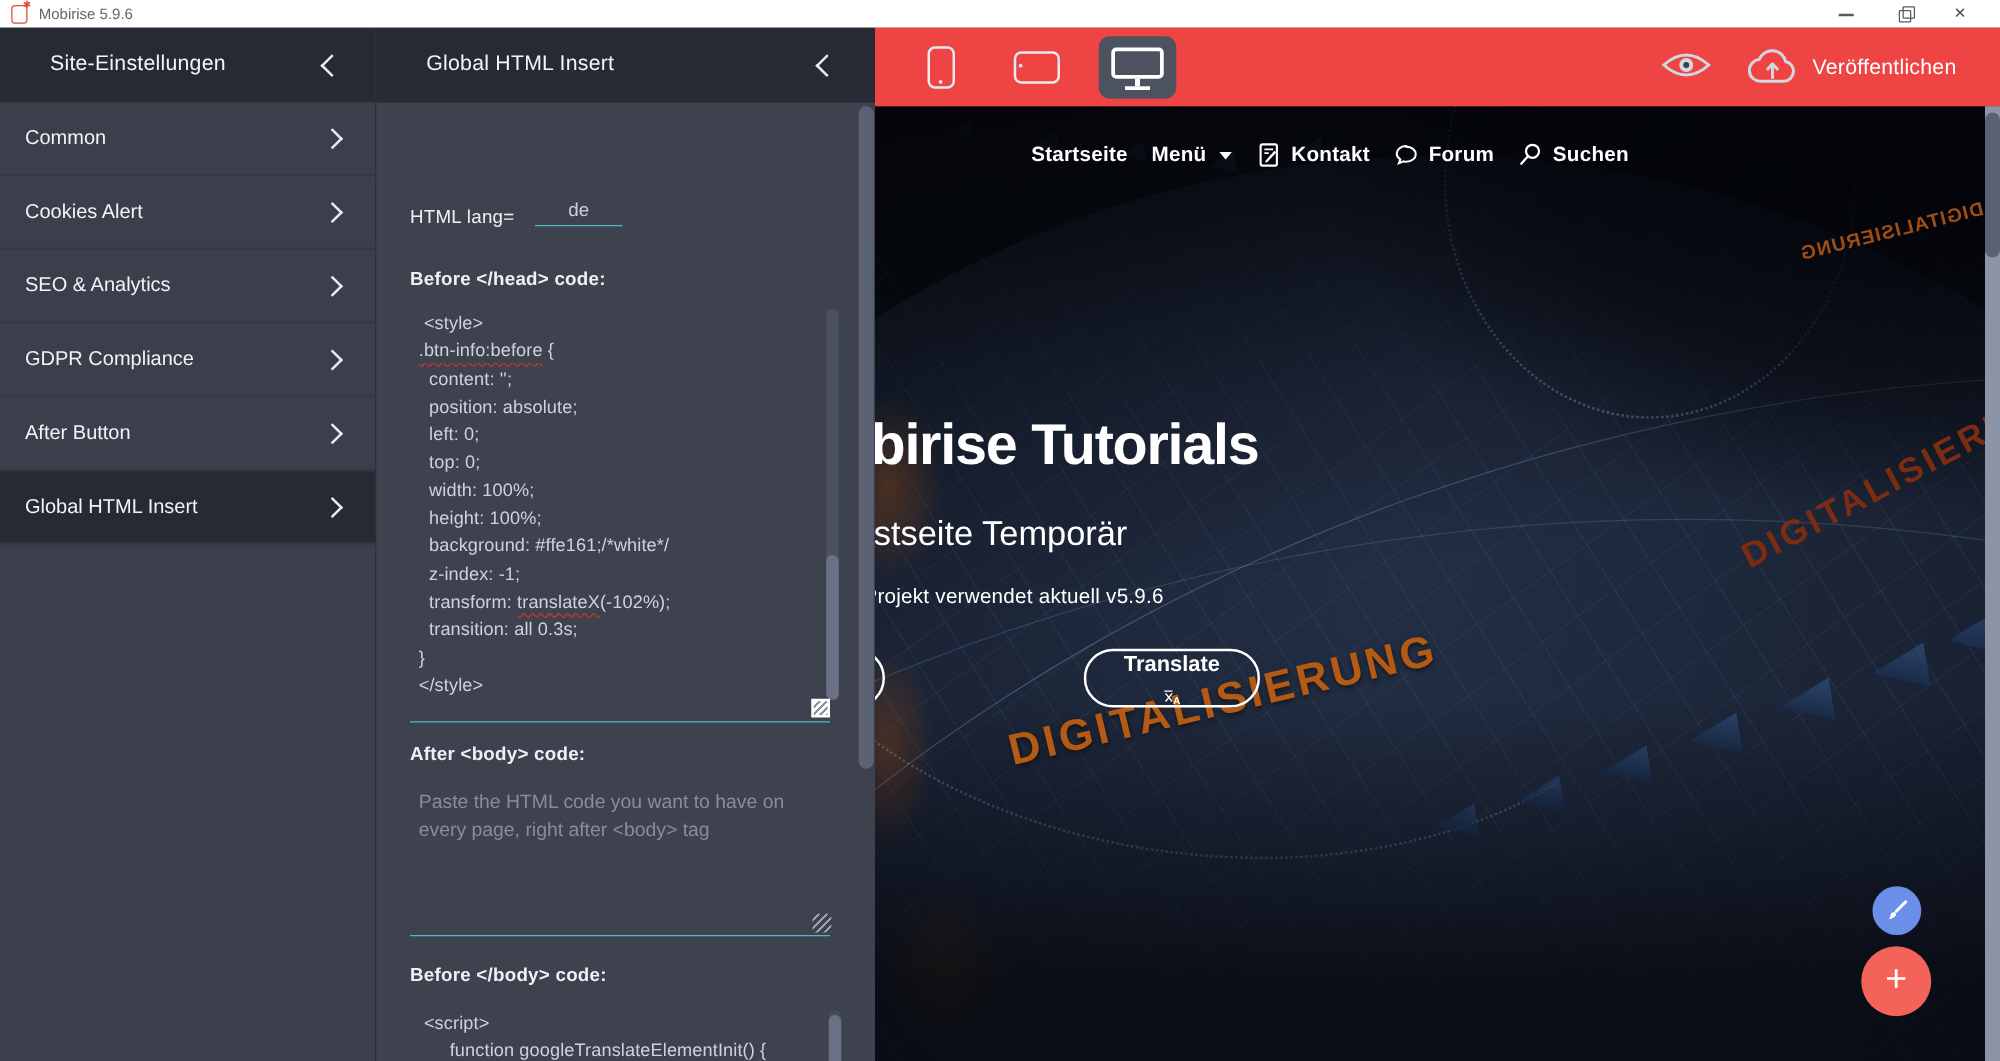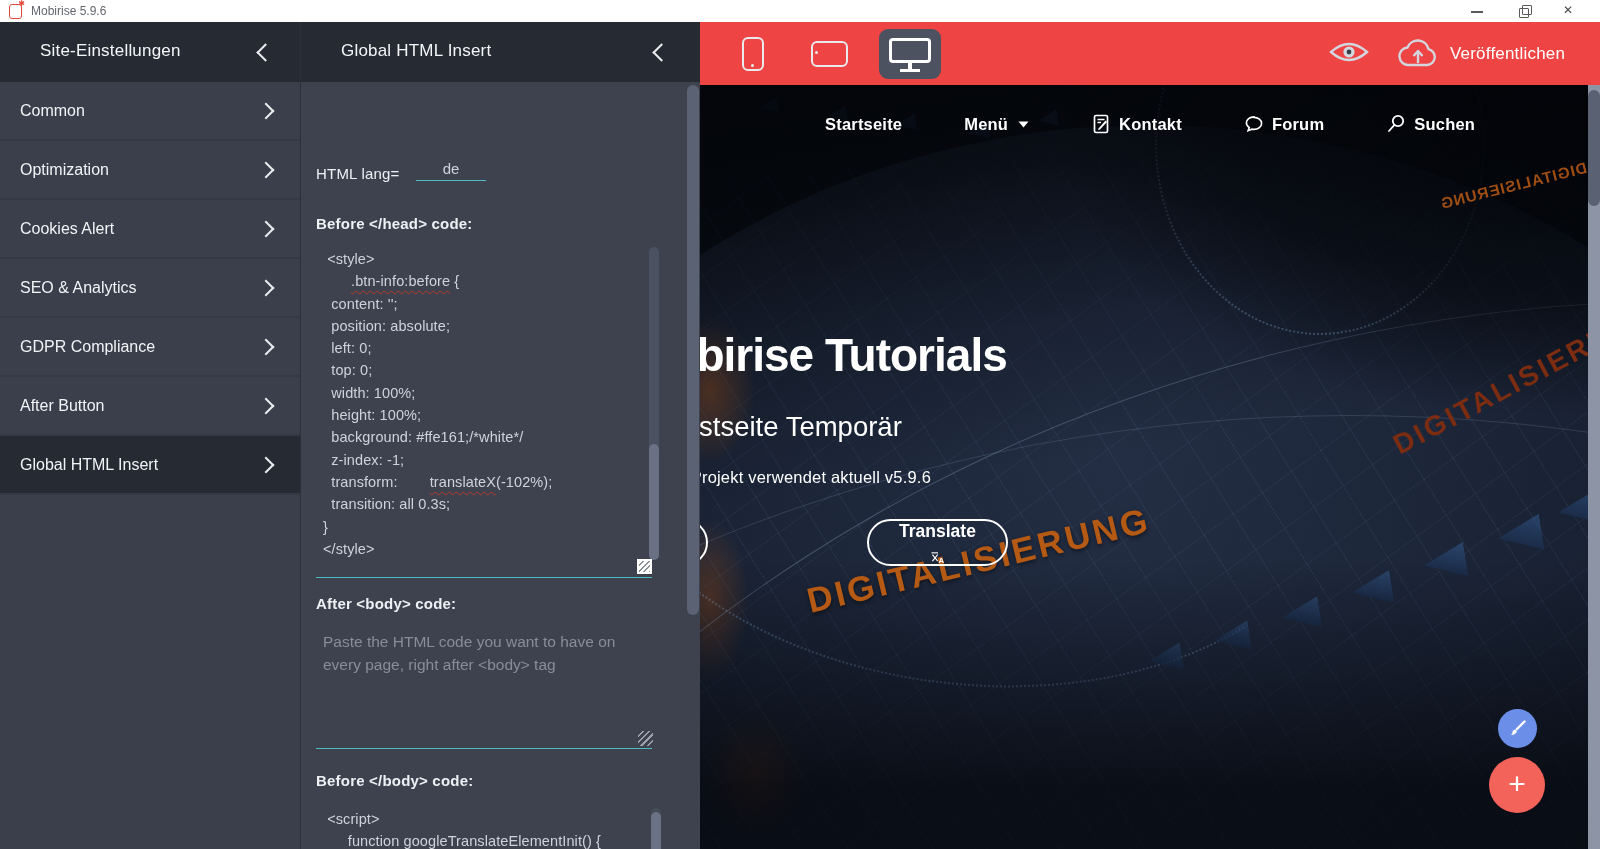--- a/index.html
+++ b/index.html
@@ -31,25 +31,25 @@
   .drawer-head .chev { position:absolute; right:28px; top:24px; }
   .side-items { position:absolute; left:0; top:60px; width:100%; }
   .side-item { position:relative; height:59px; background:#3a3f4b; border-bottom:2px solid #343a45; color:#f2f3f6; cursor:pointer; }
   .side-item span.lbl { position:absolute; left:20px; top:20px; font-size:16px; }
   .side-item .chev { position:absolute; right:28px; top:23px; width:12px; height:12px; }
   .side-item.active { background:#262a33; }
 
   
   .panel { position:absolute; left:300px; top:22px; width:400px; height:827px; background:#3d424e; border-left:1px solid #2c313b; z-index:19; }
   .panel .drawer-head .chev { right:32px; }
-  .panel-body { position:absolute; left:0; top:60px; width:100%; height:742px; }
+  .panel-body { position:absolute; left:12px; top:60px; width:100%; height:742px; }
   .fld-label { position:absolute; color:#eef0f4; font-size:15px; font-weight:700; letter-spacing:.2px; }
   .lang-input { position:absolute; left:115px; top:78px; width:70px; background:transparent; border:none; border-bottom:1px solid #4fb9c6; color:#ccd1d9; font-size:15px; text-align:center; outline:none; font-family:"Liberation Sans",sans-serif; padding-bottom:3px;}
   .codebox { position:absolute; color:#ced3db; font-size:14.5px; line-height:22.3px; white-space:pre; letter-spacing:.1px; }
-  .misspell { text-decoration:underline wavy #b8392a 1px; text-underline-offset:4px;margin-left:28px; }
+  .misspell { text-decoration:underline wavy #b8392a 1px; text-underline-offset:4px; }
   .underline-teal { position:absolute; height:1px; background:#4fb9c6; }
   .ta-scroll { position:absolute; width:10px; border-radius:5px; }
   .grip { position:absolute; width:15px; height:15px; background:repeating-linear-gradient(135deg, transparent 0 3px, #9aa0ac 3px 4.5px); }
   .grip.white { background:#fff; }
   .grip.white:after { content:""; position:absolute; inset:2px; background:repeating-linear-gradient(135deg, transparent 0 2.5px, #8b8f98 2.5px 4px); }
   .placeholder-box { position:absolute; left:22px; top:548px; width:322px; color:#878d99; font-size:15.5px; line-height:23px; }
   .panel-scroll { position:absolute; left:386px; top:63px; width:12px; height:530px; background:#5b6274; border-radius:6px; }
 
   
   .toolbar { position:absolute; left:700px; top:22px; width:900px; height:63px; background:#ef4444; z-index:18; }
@@ -86,21 +86,21 @@
   .c1 { left:-500px; top:215px; width:3000px; height:2600px; border:1.5px solid rgba(165,195,225,.28); }
   .c2 { left:-950px; top:330px; width:3200px; height:3000px; border:1px solid rgba(140,170,205,.20); }
   .dotted1 { position:absolute; left:455px; top:-130px; width:330px; height:380px; border:2.5px dotted rgba(135,175,215,.55); border-radius:50%; border-top-color:transparent; border-right-color:rgba(135,175,215,.35); }
   .dotted2 { position:absolute; left:-120px; top:80px; width:780px; height:520px; border:2px dotted transparent; border-bottom:2.5px dotted rgba(130,170,210,.38); border-radius:50%; transform:rotate(7deg); }
   .tri { position:absolute; clip-path:polygon(0 50%, 100% 0, 100% 100%); background:linear-gradient(200deg, rgba(55,95,150,.55), rgba(18,32,58,.85)); transform:rotate(-9deg); }
   .wm { position:absolute; font-weight:700; white-space:nowrap; }
   .wm1 { left:103px; top:497px; font-size:35px; letter-spacing:3px; color:#b55a14; transform:rotate(-13.5deg); transform-origin:left top; text-shadow:0 2px 4px rgba(0,0,0,.5); }
   .wm2 { left:738px; top:92px; font-size:15.5px; letter-spacing:1px; color:#a04e14; transform:rotate(-14deg) scaleX(-1); transform-origin:center; }
   .wm3 { left:688px; top:348px; font-size:28px; letter-spacing:3px; color:#7c2c10; transform:rotate(-28deg); transform-origin:left top; }
 
-  .site-nav { position:absolute; left:125px; top:29px; display:flex; gap:62px; align-items:center; z-index:5; }
+  .site-nav { position:absolute; left:125px; top:29px; display:flex; gap:19px; align-items:center; z-index:5; }
   .nav-item { display:flex; align-items:center; gap:8px; color:#ffffff; font-size:16.5px; font-weight:700; cursor:pointer; letter-spacing:.2px; }
   .nav-ic { display:inline-flex; width:20px; height:20px; }
   .caret { display:inline-flex; margin-left:2px; }
 
   .hero-title { position:absolute; left:-68px; top:243px; color:#fff; font-size:46px; font-weight:700; letter-spacing:-1px; white-space:nowrap; z-index:5;}
   .hero-sub   { position:absolute; left:-30px; top:326px; color:#fff; font-size:27.5px; font-weight:400; white-space:nowrap; z-index:5;}
   .hero-text  { position:absolute; left:-44px; top:383px; color:#fff; font-size:16.5px; white-space:nowrap; z-index:5; letter-spacing:.2px;}
   .btn-row { position:absolute; left:0; top:434px; height:48px; z-index:5; width:100%; }
   .pill { position:absolute; top:0; height:47px; border:2px solid #ffffff; border-radius:24px; background:transparent; color:#fff;
           display:flex; align-items:center; justify-content:center; gap:9px; font-size:17.5px; font-weight:700; cursor:pointer; font-family:"Liberation Sans",sans-serif;}
@@ -131,24 +131,20 @@
   </div>
 
   <div class="sidebar">
     <div class="drawer-head">
       <span class="dh-title">Site-Einstellungen</span>
       <span class="chev left"></span>
     </div>
     <div class="side-items">
         <div class="side-item">
           <span class="lbl">Common</span>
-          <span class="chev right"></span>
-        </div>
-        <div class="side-item">
-          <span class="lbl">Optimization</span>
           <span class="chev right"></span>
         </div>
         <div class="side-item">
           <span class="lbl">Cookies Alert</span>
           <span class="chev right"></span>
         </div>
         <div class="side-item">
           <span class="lbl">SEO &amp; Analytics</span>
           <span class="chev right"></span>
         </div>

